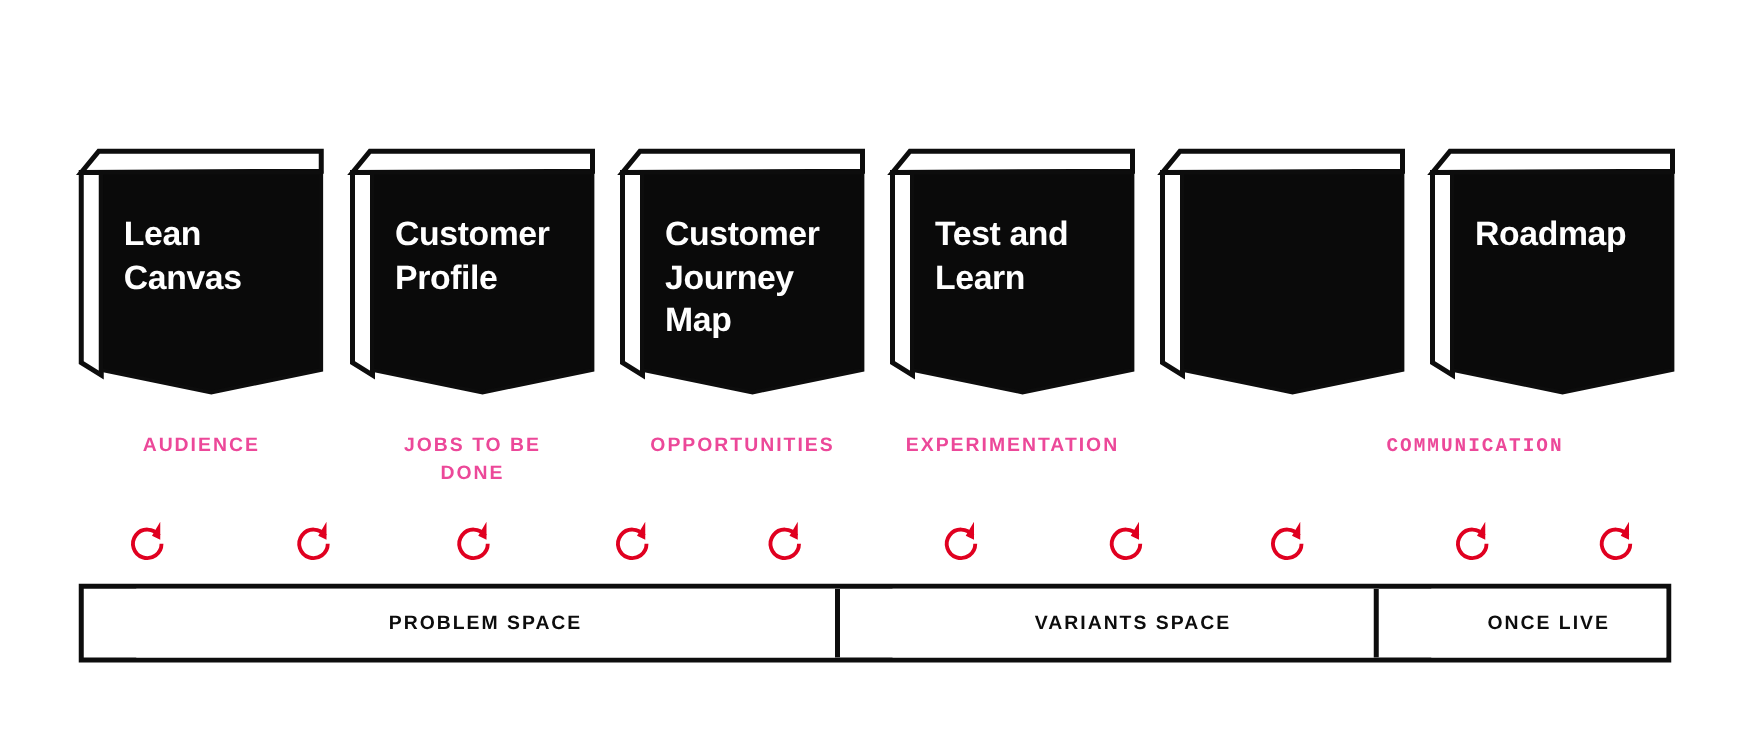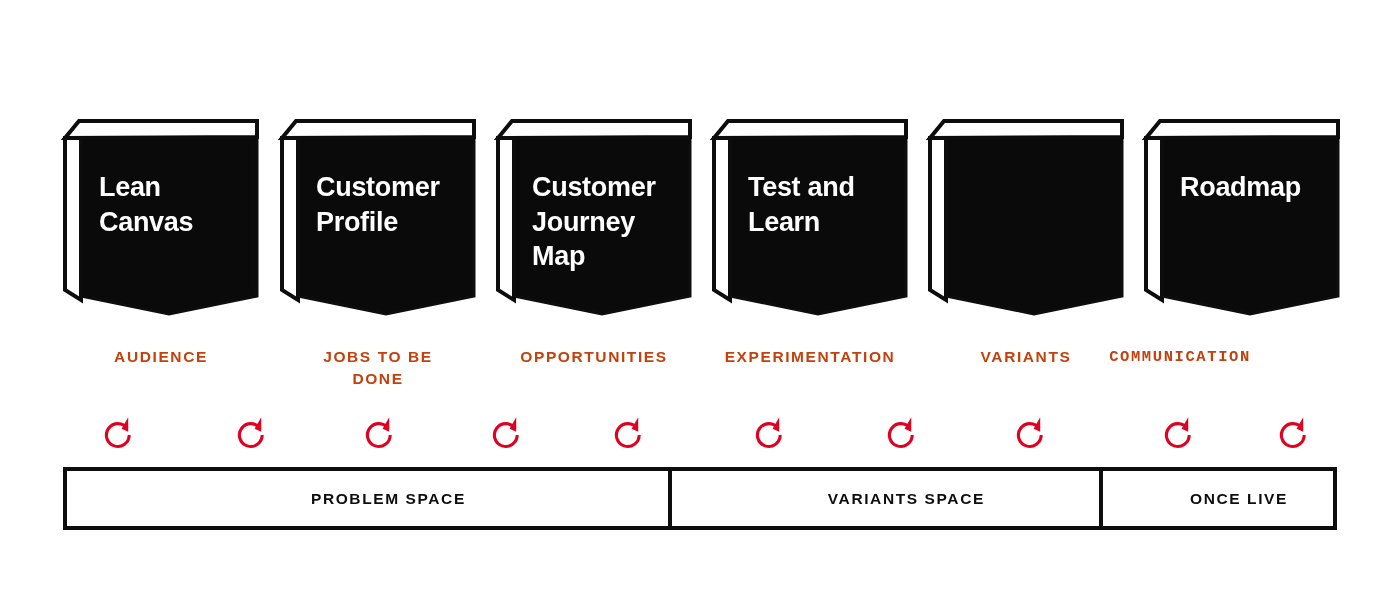--- a/index.html
+++ b/index.html
@@ -39,21 +39,21 @@
 
   
   .caption {
     position:absolute;
     top:346px;
     width:240px;
     text-align:center;
     font-size:15.5px;
     font-weight:bold;
     letter-spacing:1.6px;
-    color:#c2410c;
+    color:#ec4899;
     line-height:1.45;
     white-space:pre-line;
   }
 
   
   .refresh-icon {
     position:absolute;
     top:417px;
     width:36px;
     height:36px;
@@ -133,21 +133,20 @@
 Learn</div>
       </div>
       <div class="caption" style="left: 690px;">EXPERIMENTATION</div>
       <div class="book" style="left: 928px;">
         <svg class="shape" viewBox="0 0 196 196" width="196" height="196">
           <path d="M 2 20 L 16 3 L 194 3 L 194 19 Z" fill="#ffffff" stroke="#0d0d0d" stroke-width="4" stroke-linejoin="miter"></path>
           <path d="M 2 20 L 18 20 L 18 182 L 2 172 Z" fill="#ffffff" stroke="#0d0d0d" stroke-width="4" stroke-linejoin="miter"></path>
           <path d="M 18 20 L 194 20 L 194 178 L 106 196 L 18 178 Z" fill="#0a0a0a" stroke="#0d0d0d" stroke-width="3" stroke-linejoin="miter"></path>
         </svg>
       </div>
-      <div class="caption" style="left: 906px;">VARIANTS</div>
       <div class="book" style="left: 1144px;">
         <svg class="shape" viewBox="0 0 196 196" width="196" height="196">
           <path d="M 2 20 L 16 3 L 194 3 L 194 19 Z" fill="#ffffff" stroke="#0d0d0d" stroke-width="4" stroke-linejoin="miter"></path>
           <path d="M 2 20 L 18 20 L 18 182 L 2 172 Z" fill="#ffffff" stroke="#0d0d0d" stroke-width="4" stroke-linejoin="miter"></path>
           <path d="M 18 20 L 194 20 L 194 178 L 106 196 L 18 178 Z" fill="#0a0a0a" stroke="#0d0d0d" stroke-width="3" stroke-linejoin="miter"></path>
         </svg>
         <div class="book-title">Roadmap</div>
       </div>
       <div class="caption" style="left: 1060px; font-family: Liberation Mono, monospace;">COMMUNICATION</div>
     </div>

